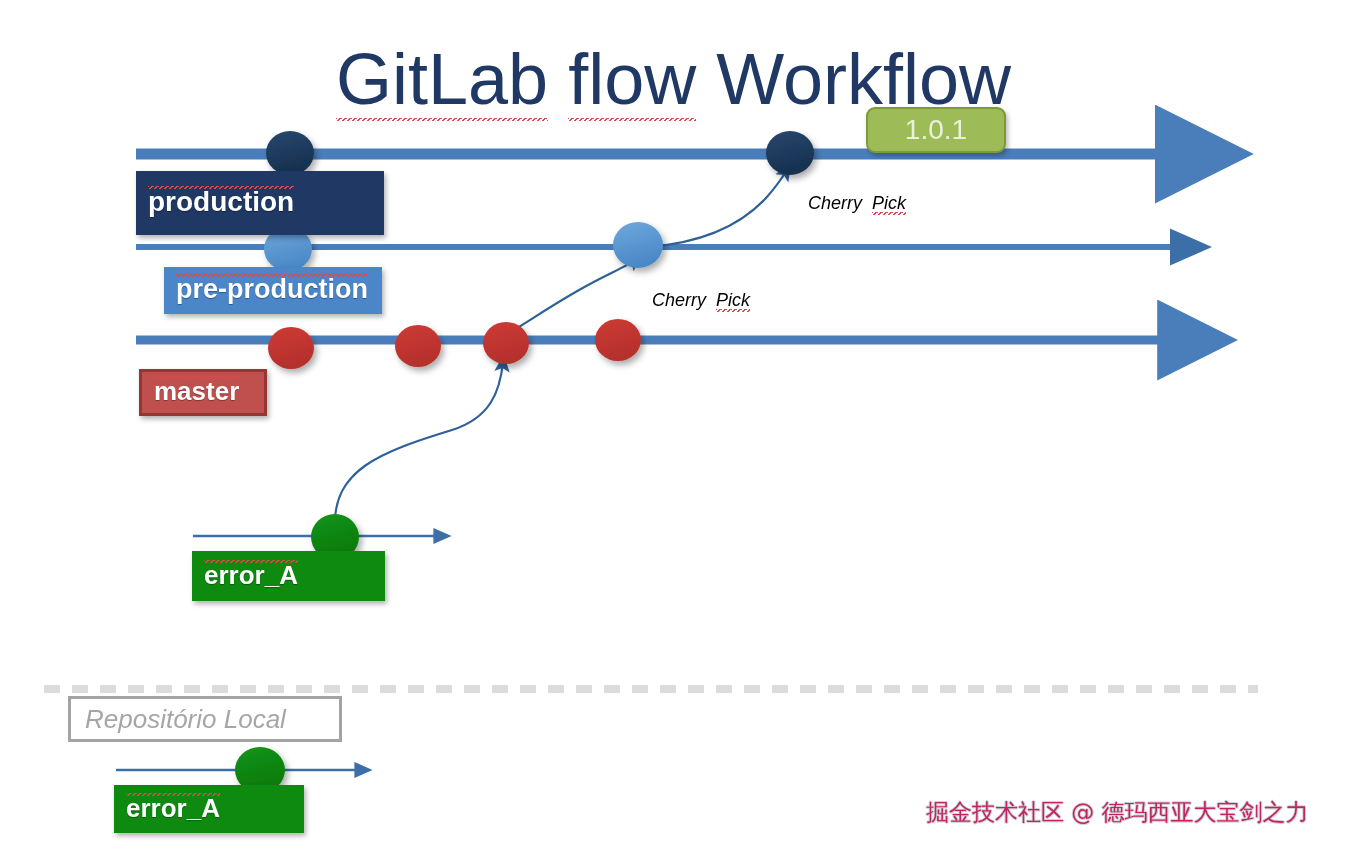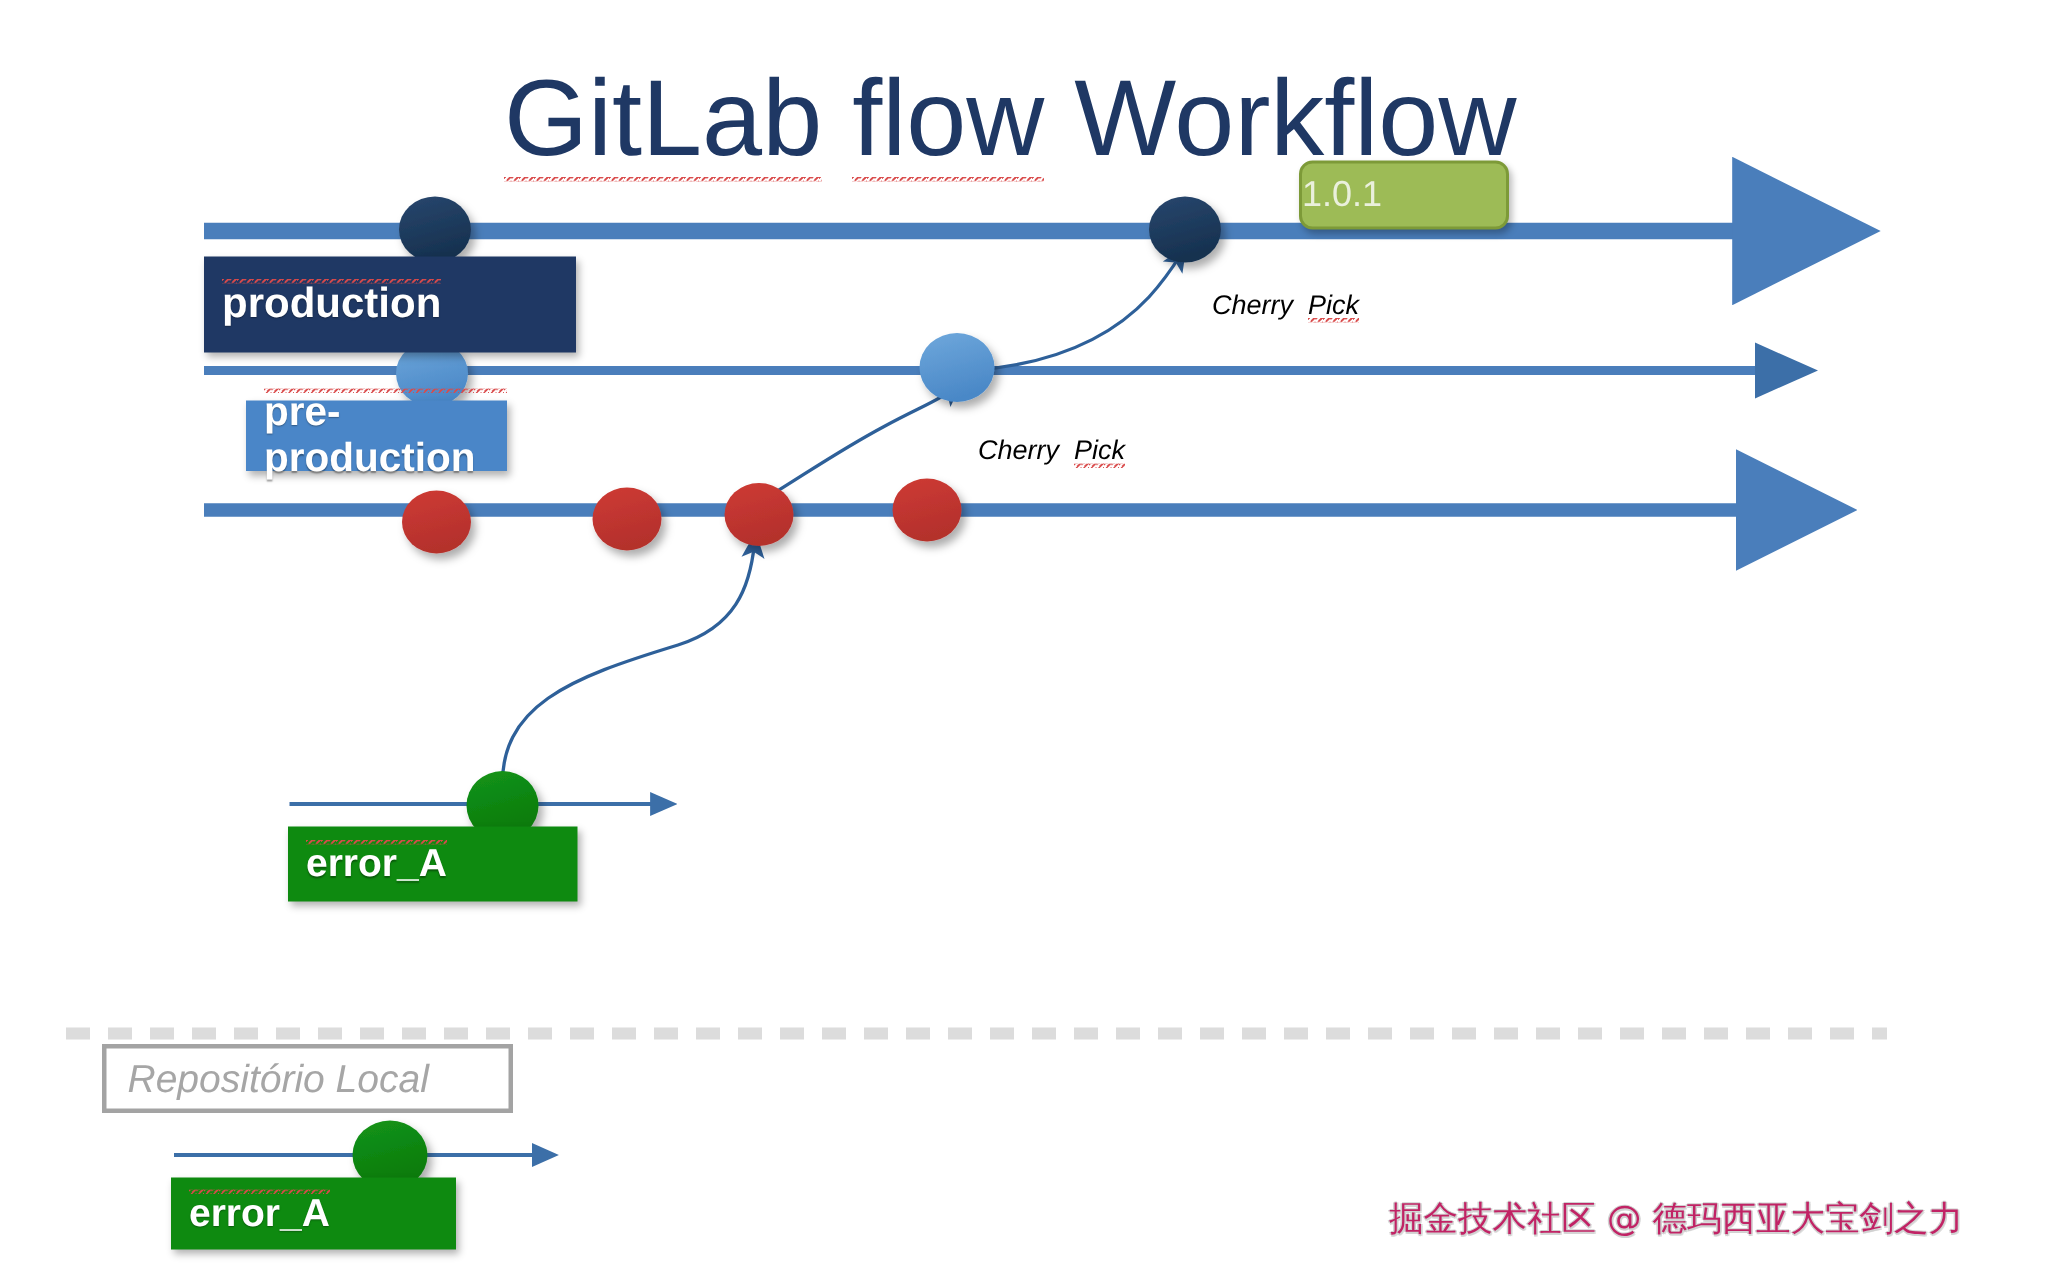--- a/index.html
+++ b/index.html
@@ -65,21 +65,21 @@
     display: inline-block;
   }
 
   #label-production {
     left: 136px; top: 171px; width: 248px; height: 64px;
     background: #1F3864;
     padding-left: 12px;
     font-size: 28px;
   }
   #label-preproduction {
-    left: 164px; top: 267px; width: 174px; height: 47px;
+    left: 164px; top: 267px; width: 218px; height: 47px;
     background: #4A86C8;
     padding-left: 12px;
     font-size: 27px;
   }
   #label-master {
     left: 139px; top: 369px; width: 128px; height: 47px;
     background: #C0504D;
     border: 3px solid #943634;
     padding-left: 12px;
     font-size: 26px;
@@ -99,24 +99,24 @@
 
   
   #version-tag {
     position: absolute;
     left: 866px; top: 107px;
     width: 136px; height: 42px;
     background: #9DBB56;
     border: 2px solid #7D9A38;
     border-radius: 9px;
     color: #EAF0DC;
-    font-size: 24px;
+    font-size: 28px;
     display: flex;
     align-items: center;
-    justify-content: flex-start;
+    justify-content: center;
     box-shadow: 2px 3px 5px rgba(0,0,0,0.28);
     font-family: "Liberation Sans", sans-serif;
   }
 
   
   .cherry-pick {
     position: absolute;
     font-style: italic;
     font-size: 18px;
     color: #000000;
@@ -281,20 +281,23 @@
   </div>
 
   <div class="branch-label" id="label-production">
     <span class="sq">production</span>
   </div>
 
   <div class="branch-label" id="label-preproduction">
     <span class="sq">pre-production</span>
   </div>
 
+  <div class="branch-label" id="label-master">
+    <span class="sq">master</span>
+  </div>
 
   <div class="branch-label" id="label-error-a-remote">
     <span class="sq">error_A</span>
   </div>
 
   <div class="branch-label" id="label-error-a-local">
     <span class="sq">error_A</span>
   </div>
 
   <div class="cherry-pick" id="cherry-pick-top">

